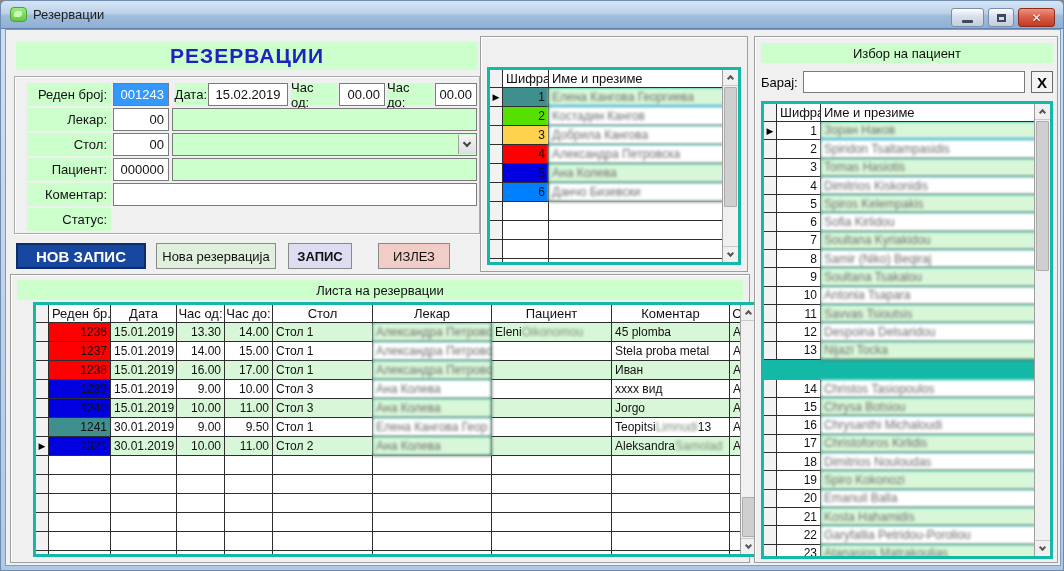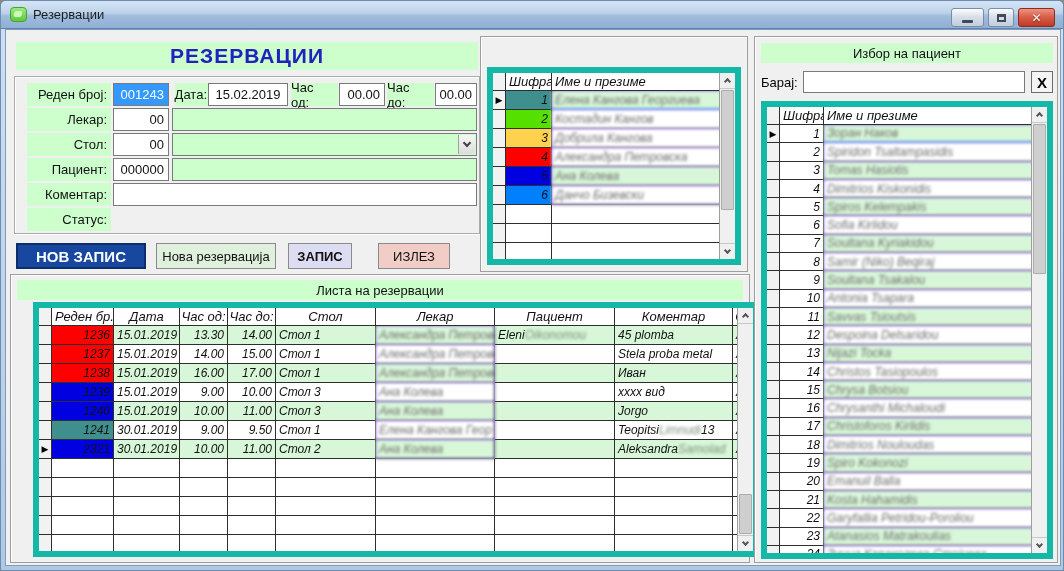--- a/index.html
+++ b/index.html
@@ -50,21 +50,21 @@
   .rdot{width:13px;height:13px;border:1px solid #555;border-radius:50%;background:#FFF;position:relative;}
   .radio.checked .rdot:after{content:"";position:absolute;left:3px;top:3px;width:5px;height:5px;border-radius:50%;background:#111;}
   .btn{position:absolute;height:26px;border:1px solid #8A8A8A;background:#E8E8E8;font-size:13px;color:#111;
     display:flex;align-items:center;justify-content:center;}
   .btn.navy{background:#17479E;border:2px solid #0D2D6B;color:#FFF;font-weight:bold;font-size:15px;}
   .btn.greenish{background:#DFF0DD;}
   .btn.lav{background:#DCDCF2;font-weight:bold;}
   .btn.pink{background:#F2CCC6;}
 
   
-  .grid{position:absolute;background:#8b5cf6;border:6px solid #14b8a6;overflow:hidden;font-style:italic;}
+  .grid{position:absolute;background:#14b8a6;border:3px solid #14b8a6;overflow:hidden;}
   .g-head{display:flex;height:18px;background:#FFF;}
   .g-body{overflow:hidden;}
   .g-row{display:flex;height:19px;}
   .g-cell{border-right:1px solid #2E2E2E;border-bottom:1px solid #2E2E2E;font-size:12px;color:#111;
     display:flex;align-items:center;padding:0 3px;overflow:hidden;white-space:nowrap;flex:0 0 auto;background:#FFF;}
   .g-head .g-cell{border-bottom:1px solid #2E2E2E;font-size:13px;background:#FFF;}
   .mk{background:#F2F2F2;border-right:1px solid #2E2E2E;border-bottom:1px solid #2E2E2E;
     display:flex;align-items:center;justify-content:center;font-size:9px;color:#000;flex:0 0 auto;}
   .num{justify-content:flex-end;}
   .ctr{justify-content:center;}
@@ -483,21 +483,21 @@
               <div class="g-row" style="height: 18.3px;">
                 <div class="mk" style="width: 13px;"></div>
                 <div class="g-cell num" style="width: 44px;">12</div>
                 <div class="g-cell bl" style="width: 218px;">Despoina Delsaridou</div>
               </div>
               <div class="g-row" style="height: 18.3px;">
                 <div class="mk" style="width: 13px;"></div>
                 <div class="g-cell num" style="width: 44px;">13</div>
                 <div class="g-cell bl grn" style="width: 218px;">Nijazi Tocka</div>
               </div>
-              <div class="g-row" style="height: 18.3px;">
+              <div class="g-row" style="height: 18.3px; margin-top: 20px;">
                 <div class="mk" style="width: 13px;"></div>
                 <div class="g-cell num" style="width: 44px;">14</div>
                 <div class="g-cell bl" style="width: 218px;">Christos Tasiopoulos</div>
               </div>
               <div class="g-row" style="height: 18.3px;">
                 <div class="mk" style="width: 13px;"></div>
                 <div class="g-cell num" style="width: 44px;">15</div>
                 <div class="g-cell bl grn" style="width: 218px;">Chrysa Botsiou</div>
               </div>
               <div class="g-row" style="height: 18.3px;">

